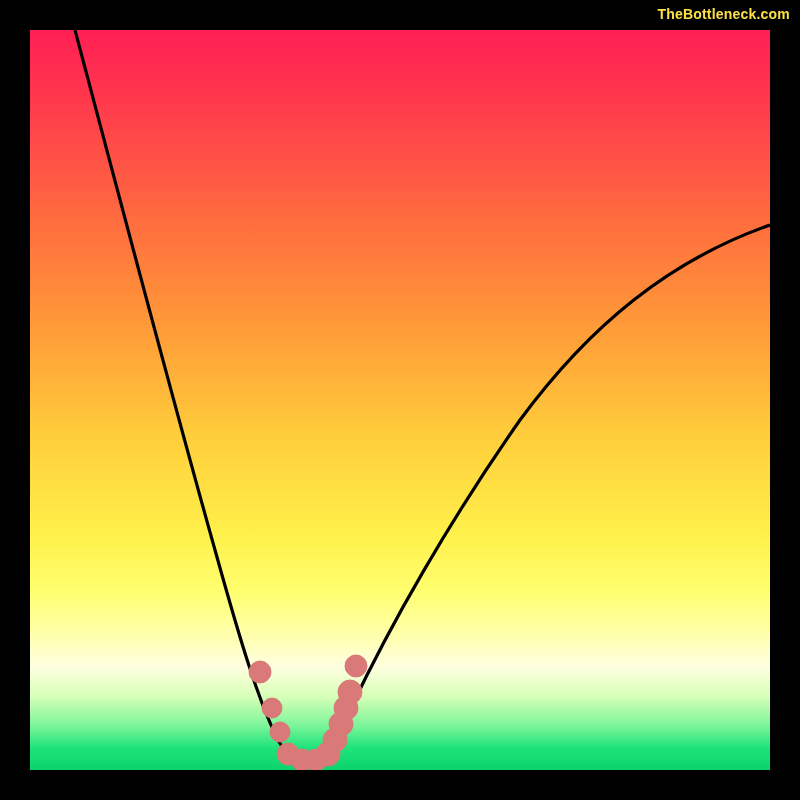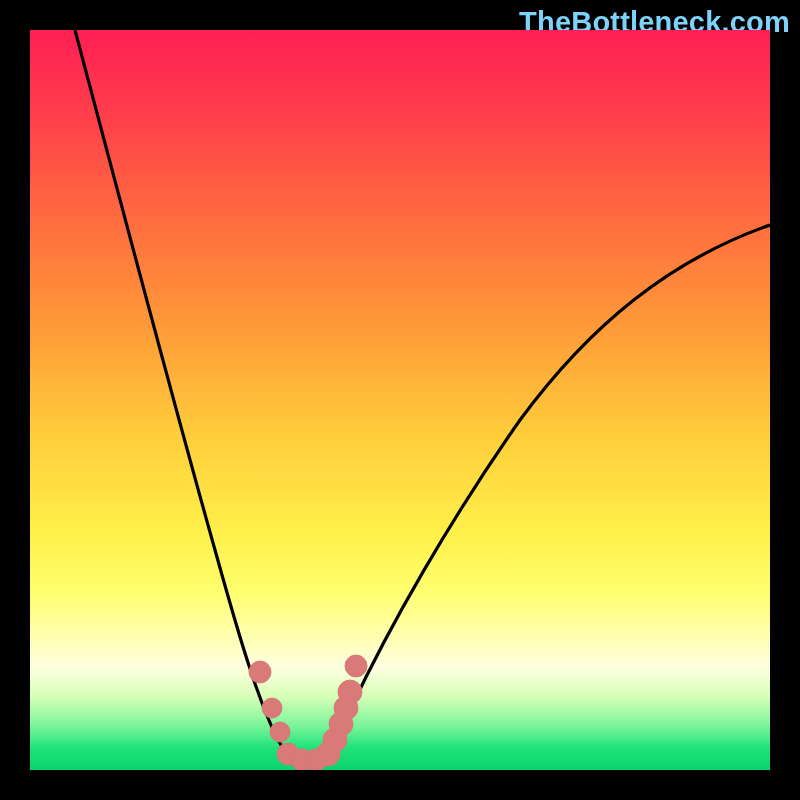--- a/index.html
+++ b/index.html
@@ -40,22 +40,22 @@
       #d8ffb8 90%,
       #7cf59a 94%,
       #1fe37a 97%,
       #0ad36b 100%
     );
   }
   .watermark {
     position: absolute;
     top: 6px;
     right: 10px;
-    color: #7dd3fc;
-    font-size: 29px;
+    color: #fde047;
+    font-size: 14px;
     font-weight: 600;
     letter-spacing: 0.2px;
     user-select: none;
   }
   svg.curve {
     position: absolute;
     left: 0;
     top: 0;
     width: 740px;
     height: 740px;

